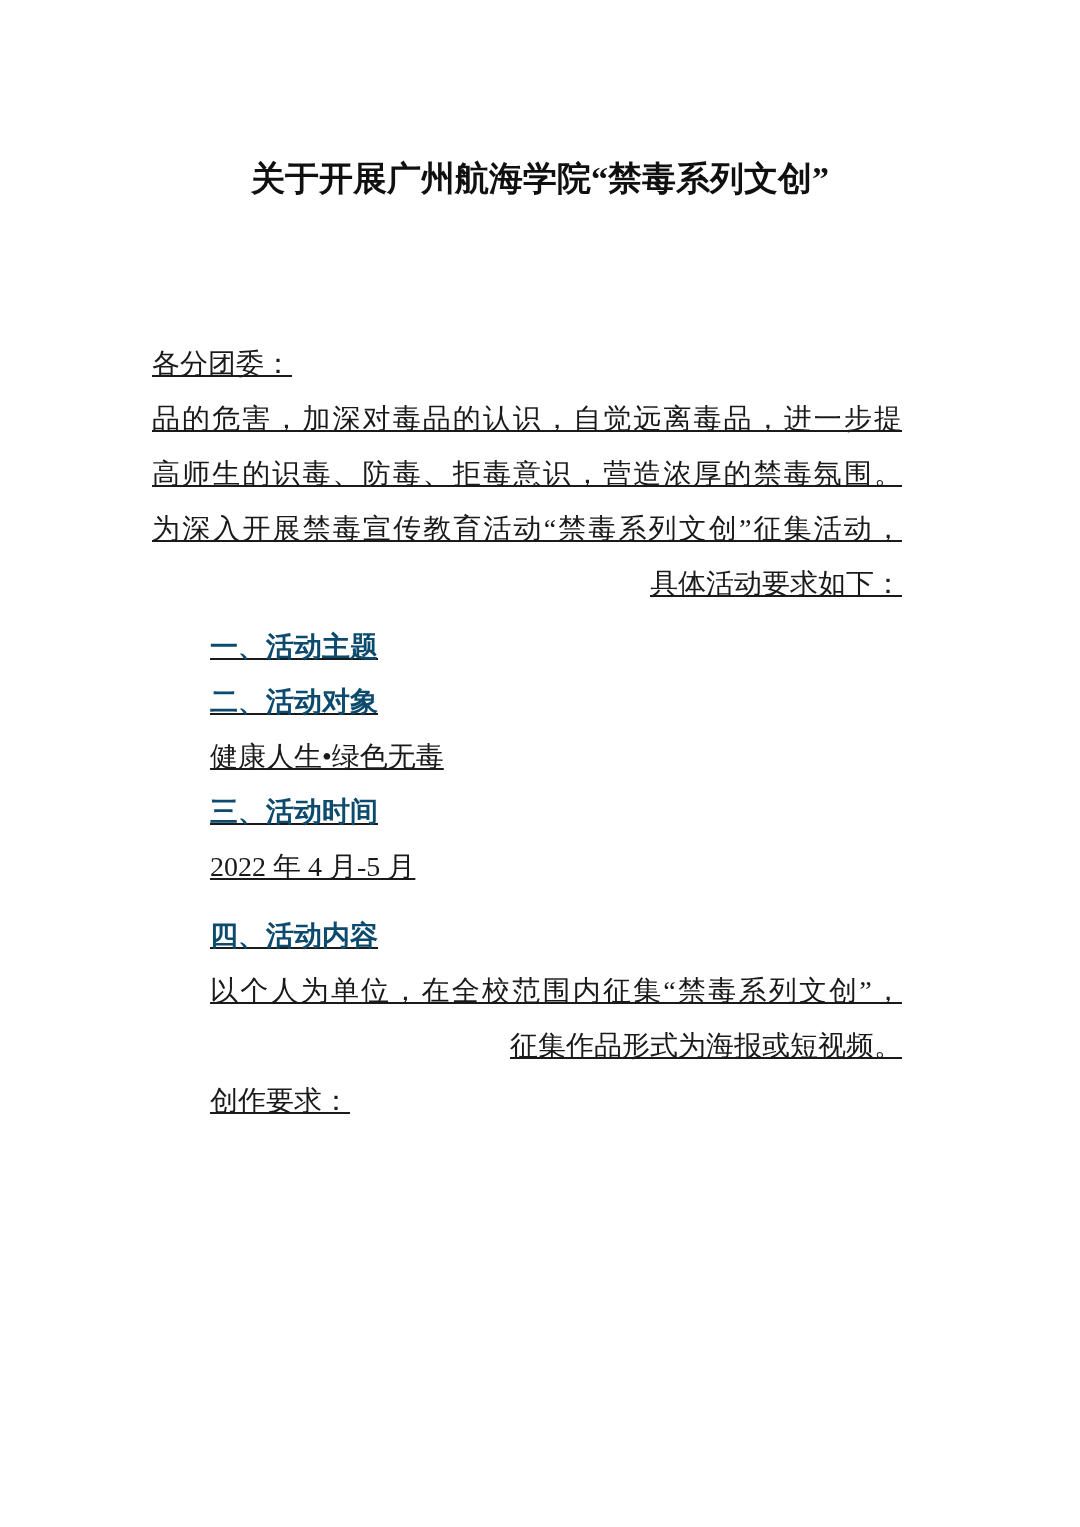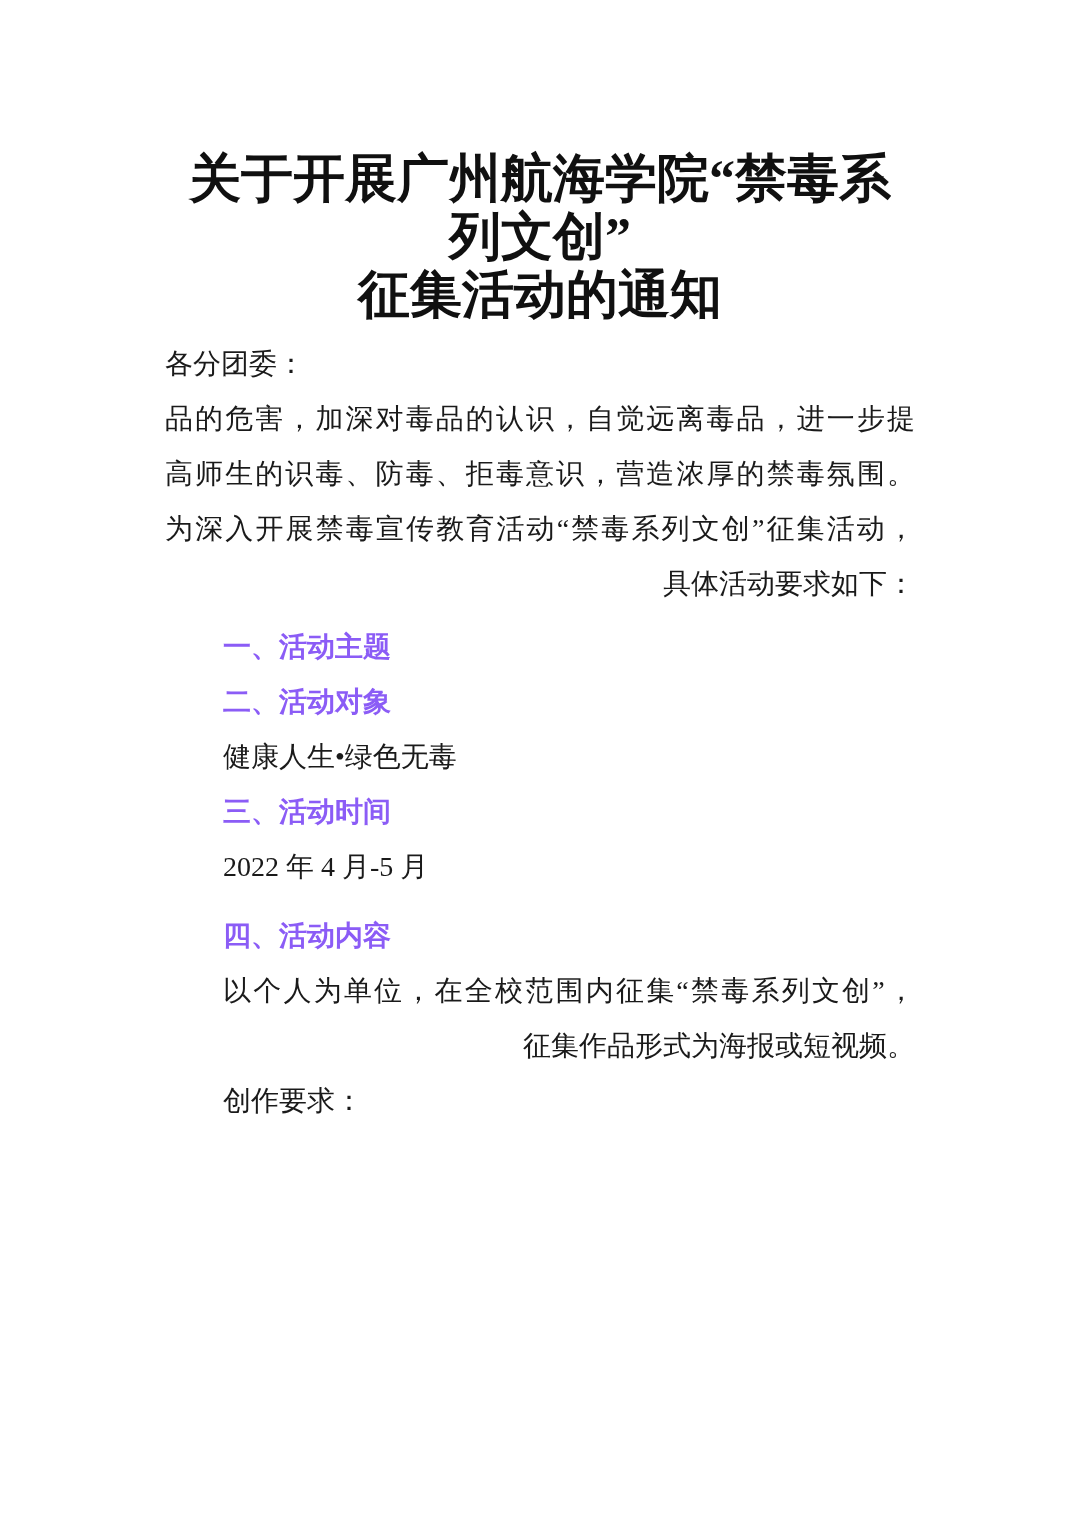--- a/index.html
+++ b/index.html
@@ -16,33 +16,34 @@
     font-family: "Liberation Serif", serif;
     overflow: hidden;
   }
   .doc-title {
     position: absolute;
     left: 165px;
     width: 750px;
     top: 150px;
     text-align: center;
     font-weight: bold;
-    font-size: 52px;
+    font-size: 34px;
     line-height: 58px;
     font-family: "Liberation Serif", serif;
     color: #101010;
   }
   .doc-body {
     position: absolute;
-    left: 165px;
+    left: 152px;
     width: 750px;
     top: 336px;
     font-size: 28px;
     line-height: 55px;
     color: #1a1a1a;
+    text-decoration: underline;
   }
   .line { min-height: 55px; }
   
   .body-first {
     padding-left: 58px;
     text-align: justify;
     text-align-last: justify;
   }
   
   .body-full {
@@ -52,33 +53,32 @@
   
   .body-plain { text-align: right; }
   
   .body-indent { padding-left: 58px; }
   .salutation { text-align: left; }
   .heading {
     padding-left: 58px;
     font-family: "Liberation Sans", sans-serif;
     font-weight: bold;
     font-size: 28px;
-    color: #8b5cf6;
+    color: #0c4a6e;
   }
   
   .b6  { margin-top: 8px; }
   .b12 { margin-top: 14px; }
 </style>
 </head>
 <body>
 
 <div class="page">
   <div class="doc-title">
     <div class="title-line">关于开展广州航海学院“禁毒系列文创”</div>
-    <div class="title-line">征集活动的通知</div>
   </div>
   <div class="doc-body" id="doc-body">
       <div class="line salutation b0">各分团委：</div>
       <div class="line body-full b2">品的危害，加深对毒品的认识，自觉远离毒品，进一步提</div>
       <div class="line body-full b3">高师生的识毒、防毒、拒毒意识，营造浓厚的禁毒氛围。</div>
       <div class="line body-full b4">为深入开展禁毒宣传教育活动“禁毒系列文创”征集活动，</div>
       <div class="line body-plain b5">具体活动要求如下：</div>
       <div class="line heading b6">一、活动主题</div>
       <div class="line heading b8">二、活动对象</div>
       <div class="line body-indent b7">健康人生•绿色无毒</div>

